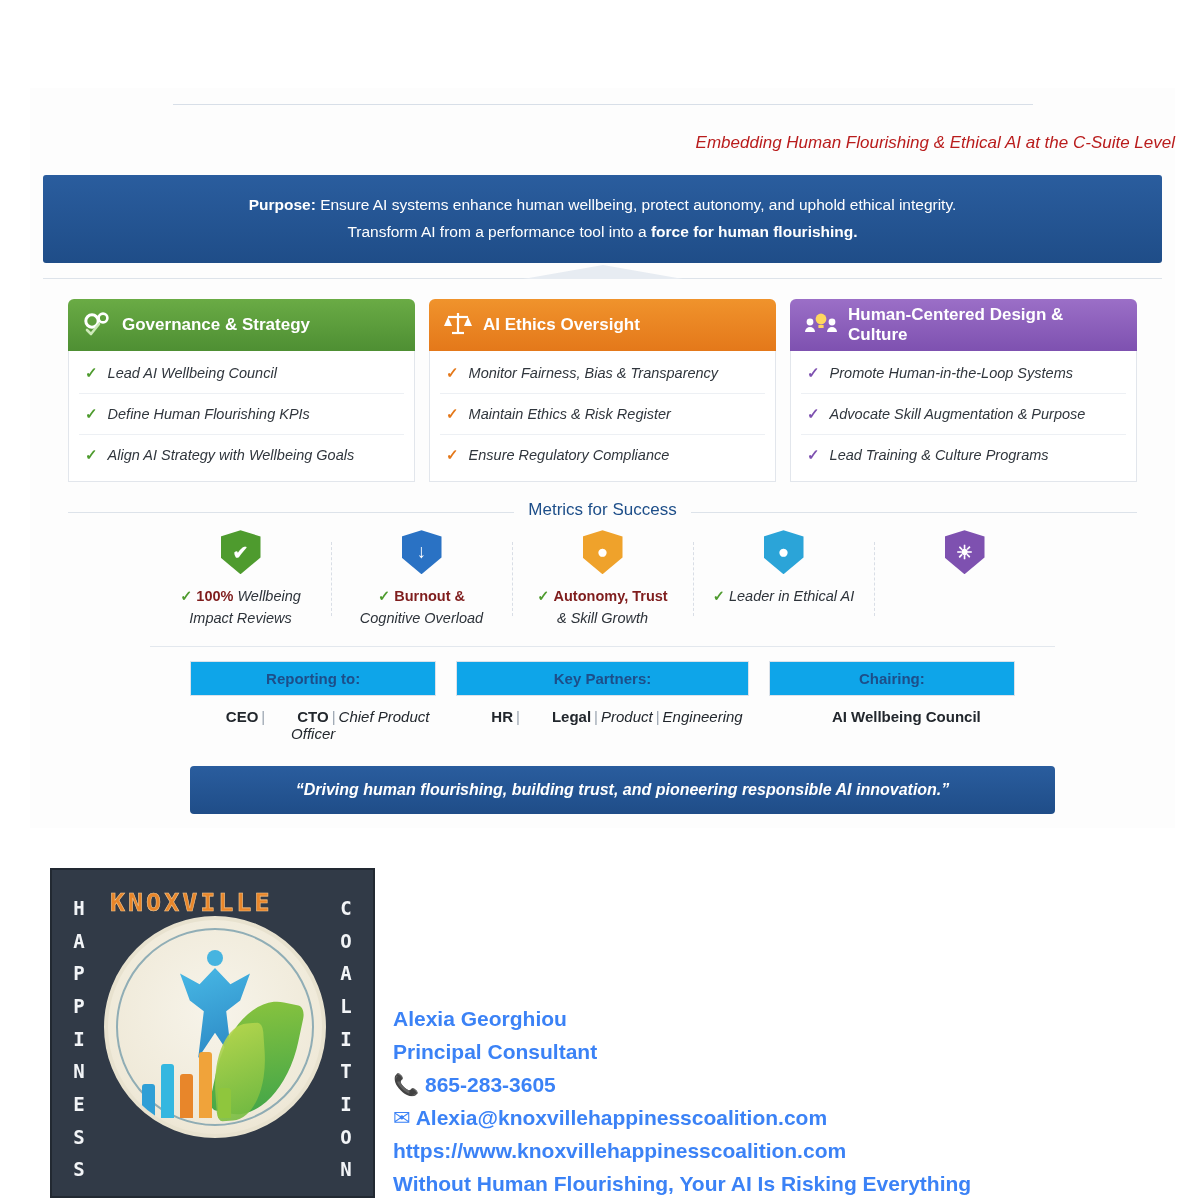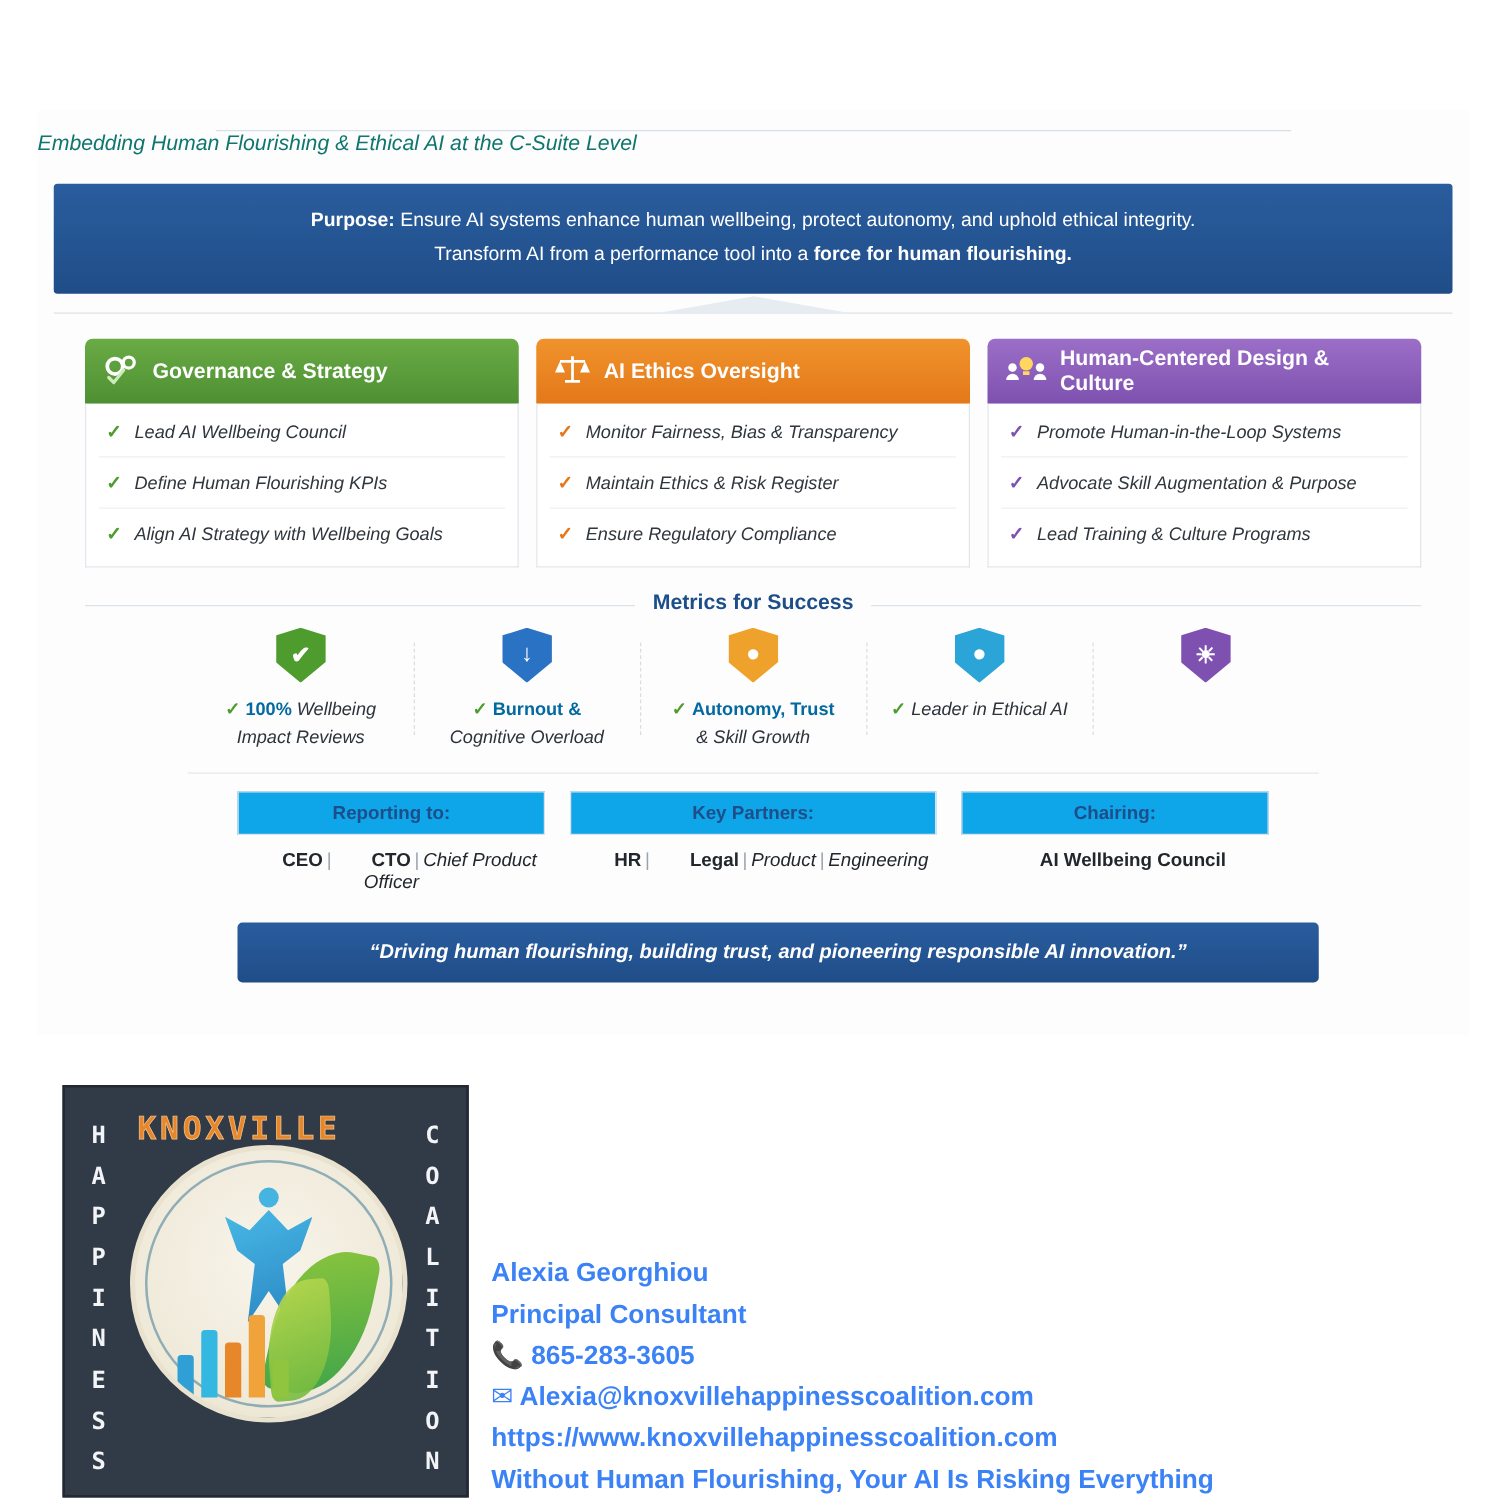--- a/index.html
+++ b/index.html
@@ -24,25 +24,25 @@
     font-weight: bold;
     color: #1d4e89;
     margin-top: 30px;
     letter-spacing: -0.2px;
   }
   .title-rule {
     width: 860px; height: 1px; background: #d8dfe8;
     margin: 16px auto 0 auto;
   }
   .subtitle {
-    text-align: left;
+    text-align: right;
     font-size: 17px;
     font-style: italic;
-    color: #0f766e;
-    margin-top: 0;
+    color: #b91c1c;
+    margin-top: 28px;
   }
 
   .purpose {
     margin: 22px 13px 0 13px;
     background: linear-gradient(180deg,#2a5d9e 0%, #1f4d88 100%);
     color: #ffffff;
     border-radius: 3px;
     padding: 16px 20px 18px 20px;
     text-align: center;
     line-height: 1.75;
@@ -114,21 +114,21 @@
     text-align: center;
     margin-top: 18px;
   }
   .metrics-head .hr {
     position: absolute; left: 38px; right: 38px; top: 12px; height: 1px; background: #dde3ea;
   }
   .metrics-head span {
     position: relative;
     background: #fdfdfd;
     padding: 0 14px;
-    font-size: 17px; font-weight: bold; color: #1d4e89;
+    font-size: 17px; font-weight: normal; color: #1d4e89;
   }
 
   .metrics {
     display: flex;
     margin: 10px 120px 0 120px;
   }
   .metric {
     flex: 1;
     text-align: center;
     position: relative;
@@ -150,21 +150,21 @@
   .shield.orange { background: #efa22b; }
   .shield.cyan   { background: #2ba4d8; }
   .shield.purple { background: #7e51b0; }
   .metric-label {
     margin-top: 12px;
     font-size: 14.5px;
     font-style: italic;
     color: #2d333a;
     line-height: 1.5;
   }
-  .metric-label .k { font-style: normal; font-weight: bold; color: #0369a1; }
+  .metric-label .k { font-style: normal; font-weight: bold; color: #7f1d1d; }
   .metric-label .tick { color: #4e9b2e; font-weight: bold; font-style: normal; }
 
   .metrics-rule { margin: 16px 120px 0 120px; height: 1px; background: #e3e8ee; }
 
   
   .reporting {
     display: flex; gap: 20px;
     margin: 14px 160px 0 160px;
   }
   .rep-card { flex: 1; text-align: center; }

